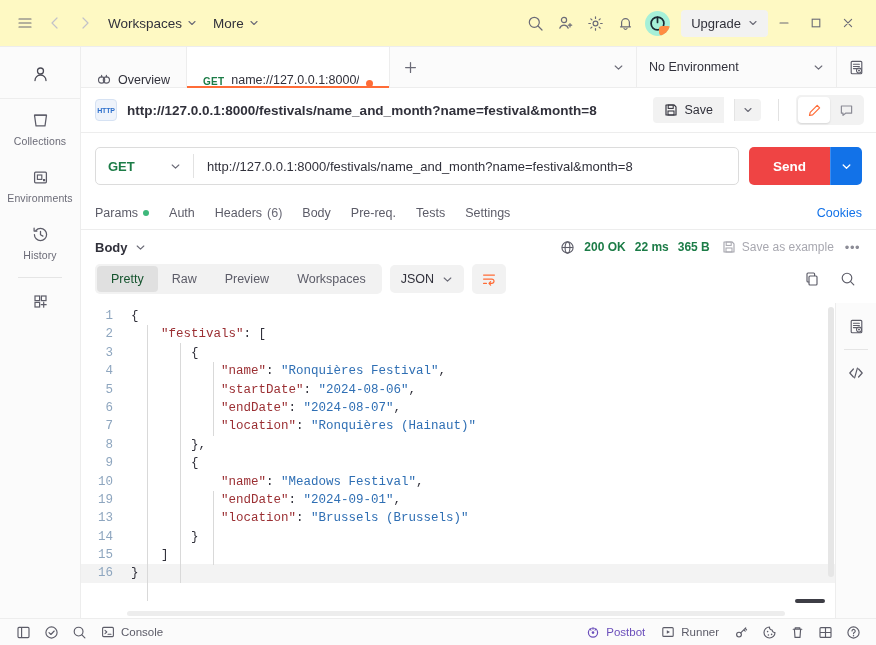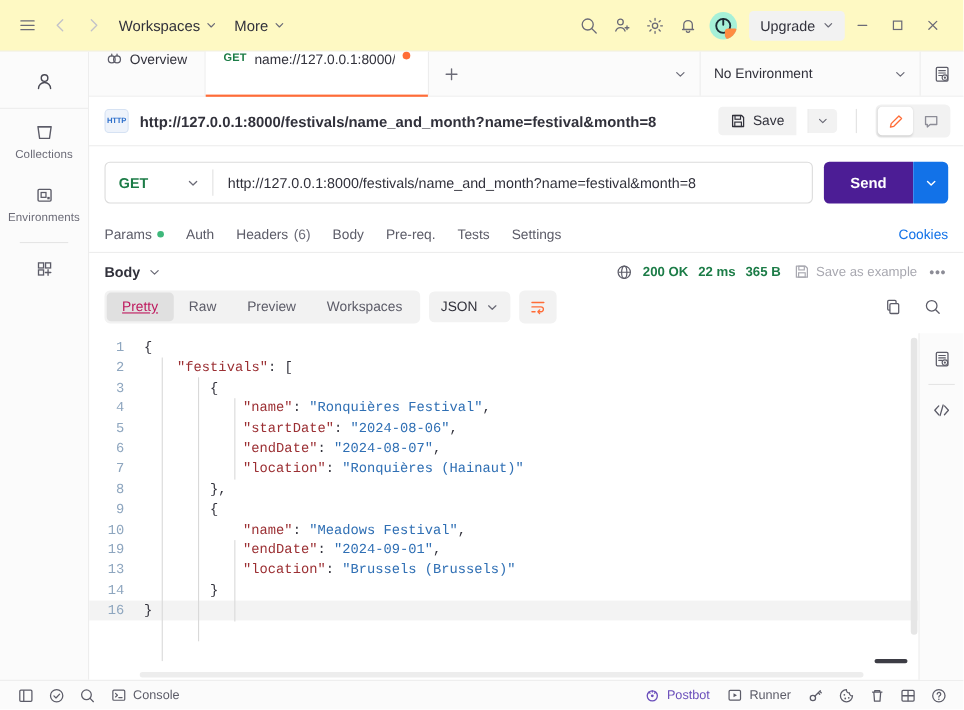--- a/index.html
+++ b/index.html
@@ -88,21 +88,21 @@
   .main { flex: 1; display: flex; flex-direction: column; min-width: 0; position: relative; }
 
   
   .tabstrip {
     height: 41px; min-height: 41px;
     display: flex; align-items: stretch;
     background: #fbfbfb;
     border-bottom: 1px solid #ededed;
   }
   .tab {
-    display: flex; align-items: flex-start; gap: 7px;
+    display: flex; align-items: flex-end; gap: 7px;
     padding: 0 16px; font-size: 12.5px; color: #31313b;
     cursor: pointer; border-right: 1px solid #ededed;
     position: relative; white-space: nowrap;
   }
   .tab.overview { border-right: 1px solid #ededed; color: #31313b; }
   .tab.active { background: #ffffff; }
   .tab.active::after {
     content: ""; position: absolute; left: 0; right: 0; bottom: -1px;
     height: 2px; background: #ff6c37;
   }
@@ -184,21 +184,21 @@
     font-size: 13px; font-weight: bold; color: #1c7c47; cursor: pointer;
   }
   .method .caret { color: #6b6b77; font-weight: normal; }
   .url-div { width: 1px; height: 24px; background: #e2e2e2; }
   .url-text {
     flex: 1; padding: 0 13px; font-size: 13px; color: #31313b;
     white-space: nowrap; overflow: hidden; cursor: text;
   }
   .send-grp { display: flex; align-items: stretch; height: 38px; }
   .send-btn {
-    background: #4c1d95; color: #fff; font-size: 13.5px; font-weight: bold;
+    background: #ef4444; color: #fff; font-size: 13.5px; font-weight: bold;
     border-radius: 5px 0 0 5px; padding: 0 24px;
     display: flex; align-items: center; cursor: pointer;
   }
   .send-caret {
     background: #1272e8; color: #fff; border-radius: 0 5px 5px 0;
     width: 32px; display: flex; align-items: center; justify-content: center;
     cursor: pointer; border-left: 1px solid #3f8cee;
   }
 
   
@@ -240,21 +240,21 @@
   
   .resptabs {
     display: flex; align-items: center; gap: 8px;
     padding: 0 14px 9px 14px;
   }
   .seg { display: flex; background: #f2f2f2; border-radius: 5px; padding: 2px; }
   .seg-btn {
     padding: 6px 14px; font-size: 12.5px; color: #5c5c68;
     border-radius: 4px; cursor: pointer;
   }
-  .seg-btn.on { background: #e0e0e0; color: #be185d; text-decoration: underline; }
+  .seg-btn.on { background: #e0e0e0; color: #14532d; }
   .fmt {
     display: flex; align-items: center; gap: 8px;
     background: #f2f2f2; border-radius: 5px; padding: 7px 11px;
     font-size: 12.5px; color: #31313b; cursor: pointer;
   }
   .wrap-btn {
     width: 34px; height: 30px; border-radius: 5px; background: #f2f2f2;
     display: flex; align-items: center; justify-content: center;
     color: #ff6c37; cursor: pointer;
   }
@@ -446,20 +446,28 @@
 
       <div class="side-item">
         <svg width="19" height="19" viewBox="0 0 19 19">
             <rect x="3.6" y="4.2" width="11.8" height="10.6" stroke="currentColor" stroke-width="1.25" fill="none" rx="1"></rect>
             <rect x="6.4" y="7" width="4.4" height="4.4" stroke="currentColor" stroke-width="1.15" fill="none"></rect>
             <rect x="12" y="11" width="2.2" height="2.2" fill="currentColor"></rect>
           </svg>
         <span class="lbl">Environments</span>
       </div>
 
+      <div class="side-item">
+        <svg width="19" height="19" viewBox="0 0 19 19">
+            <path d="M3.4 9.5a6.1 6.1 0 106.1-6.1 6.1 6.1 0 00-4.6 2.1" stroke="currentColor" stroke-width="1.25" fill="none" stroke-linecap="round"></path>
+            <path d="M3.1 3.2v2.8h2.8" stroke="currentColor" stroke-width="1.25" fill="none" stroke-linecap="round" stroke-linejoin="round"></path>
+            <path d="M9.5 6.3v3.4l2.4 1.4" stroke="currentColor" stroke-width="1.25" fill="none" stroke-linecap="round" stroke-linejoin="round"></path>
+          </svg>
+        <span class="lbl">History</span>
+      </div>
 
       <div class="side-sep"></div>
 
       <div class="side-item">
         <svg width="19" height="19" viewBox="0 0 19 19">
             <rect x="4" y="4" width="4.6" height="4.6" stroke="currentColor" stroke-width="1.2" fill="none"></rect>
             <rect x="10.4" y="4" width="4.6" height="4.6" stroke="currentColor" stroke-width="1.2" fill="none"></rect>
             <rect x="4" y="10.4" width="4.6" height="4.6" stroke="currentColor" stroke-width="1.2" fill="none"></rect>
             <path d="M12.7 10.2v5M10.2 12.7h5" stroke="currentColor" stroke-width="1.2" stroke-linecap="round"></path>
           </svg>
@@ -672,20 +680,21 @@
               <div class="code-line"><span class="ln">4</span><span class="ct"><span>            </span><span class="k">"name"</span><span class="p">: </span><span class="s">"Ronquières Festival"</span><span class="p">,</span></span></div>
               <div class="code-line"><span class="ln">5</span><span class="ct"><span>            </span><span class="k">"startDate"</span><span class="p">: </span><span class="s">"2024-08-06"</span><span class="p">,</span></span></div>
               <div class="code-line"><span class="ln">6</span><span class="ct"><span>            </span><span class="k">"endDate"</span><span class="p">: </span><span class="s">"2024-08-07"</span><span class="p">,</span></span></div>
               <div class="code-line"><span class="ln">7</span><span class="ct"><span>            </span><span class="k">"location"</span><span class="p">: </span><span class="s">"Ronquières (Hainaut)"</span></span></div>
               <div class="code-line"><span class="ln">8</span><span class="ct"><span>        </span><span class="p">},</span></span></div>
               <div class="code-line"><span class="ln">9</span><span class="ct"><span>        </span><span class="p">{</span></span></div>
               <div class="code-line"><span class="ln">10</span><span class="ct"><span>            </span><span class="k">"name"</span><span class="p">: </span><span class="s">"Meadows Festival"</span><span class="p">,</span></span></div>
               <div class="code-line"><span class="ln">19</span><span class="ct"><span>            </span><span class="k">"endDate"</span><span class="p">: </span><span class="s">"2024-09-01"</span><span class="p">,</span></span></div>
               <div class="code-line"><span class="ln">13</span><span class="ct"><span>            </span><span class="k">"location"</span><span class="p">: </span><span class="s">"Brussels (Brussels)"</span></span></div>
               <div class="code-line"><span class="ln">14</span><span class="ct"><span>        </span><span class="p">}</span></span></div>
+              <div class="code-line"><span class="ln">15</span><span class="ct"><span>    </span><span class="p">]</span></span></div>
               <div class="code-line hl"><span class="ln">16</span><span class="ct"><span></span><span class="p">}</span></span></div>
             </div>
           <div class="vscroll">
             <div class="thumb"></div>
           </div>
           <div class="hscroll">
             <div class="thumb"></div>
             <div class="thumb2"></div>
           </div>
         </div>

